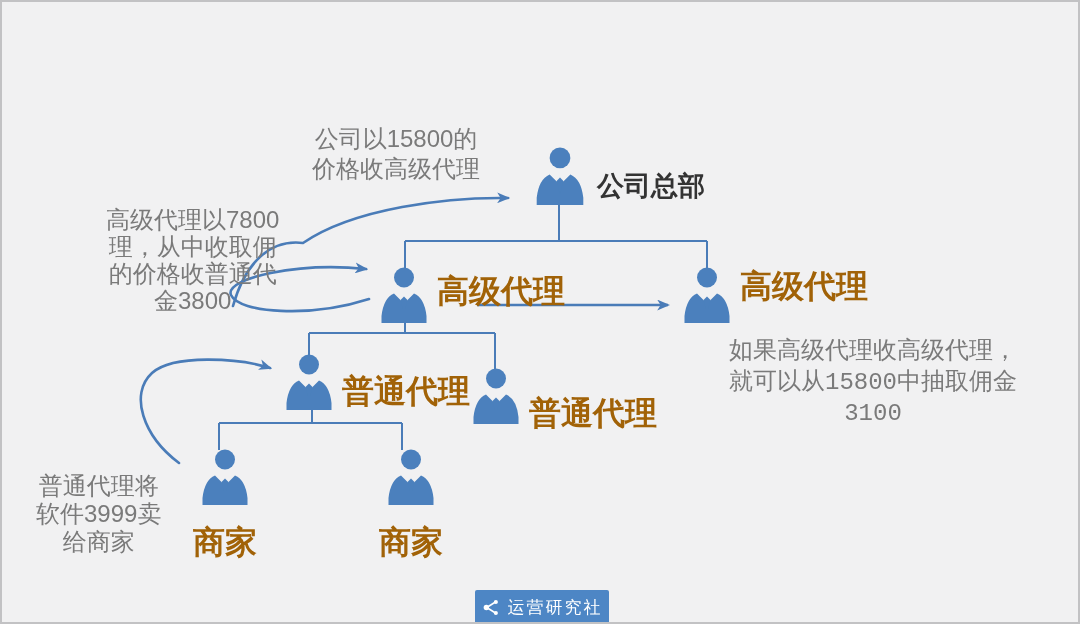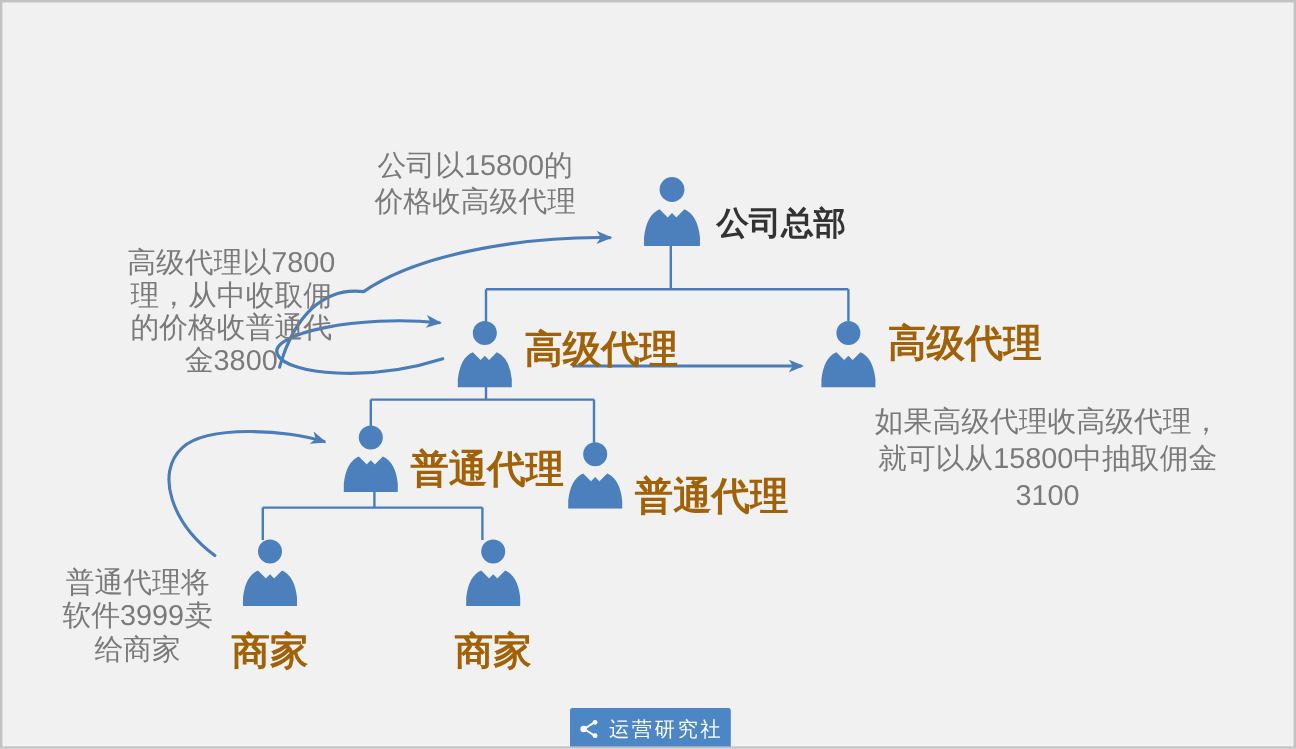--- a/index.html
+++ b/index.html
@@ -24,22 +24,22 @@
   .node-regular-left .node-label{margin-top:20px;}
   .node-regular-right .node-label{margin-top:28px;}
   .node.col .node-label{margin-left:0;margin-top:4px;}
   .annotation{
     position:absolute;z-index:2;color:#7a7a7a;font-size:24px;font-weight:400;
     white-space:nowrap;
     text-align:center;
   }
   .ann-top{left:310px;top:122px;line-height:30px;}
   .ann-left{left:64px;top:204px;line-height:27px;margin-left:40px;}
-  .ann-right{left:727px;top:334px;line-height:31px;}
-  .ann-bottom-left{left:50px;top:470px;line-height:28px;}
+  .ann-right{left:727px;top:334px;line-height:31px;font-family:Liberation Mono, monospace;}
+  .ann-bottom-left{left:34px;top:470px;line-height:28px;}
   .logo-badge{
     position:absolute;left:473px;top:588px;width:134px;height:35px;z-index:2;
     background:#4d86c5;border-radius:2px;display:flex;align-items:center;
     justify-content:center;gap:7px;
   }
   .logo-text{color:#ffffff;font-size:17px;letter-spacing:2px;white-space:nowrap;}
   .share-svg{width:19px;height:19px;flex:0 0 auto;}
   .hidden-defs{position:absolute;width:0;height:0;overflow:hidden;}
 </style>
 </head>

